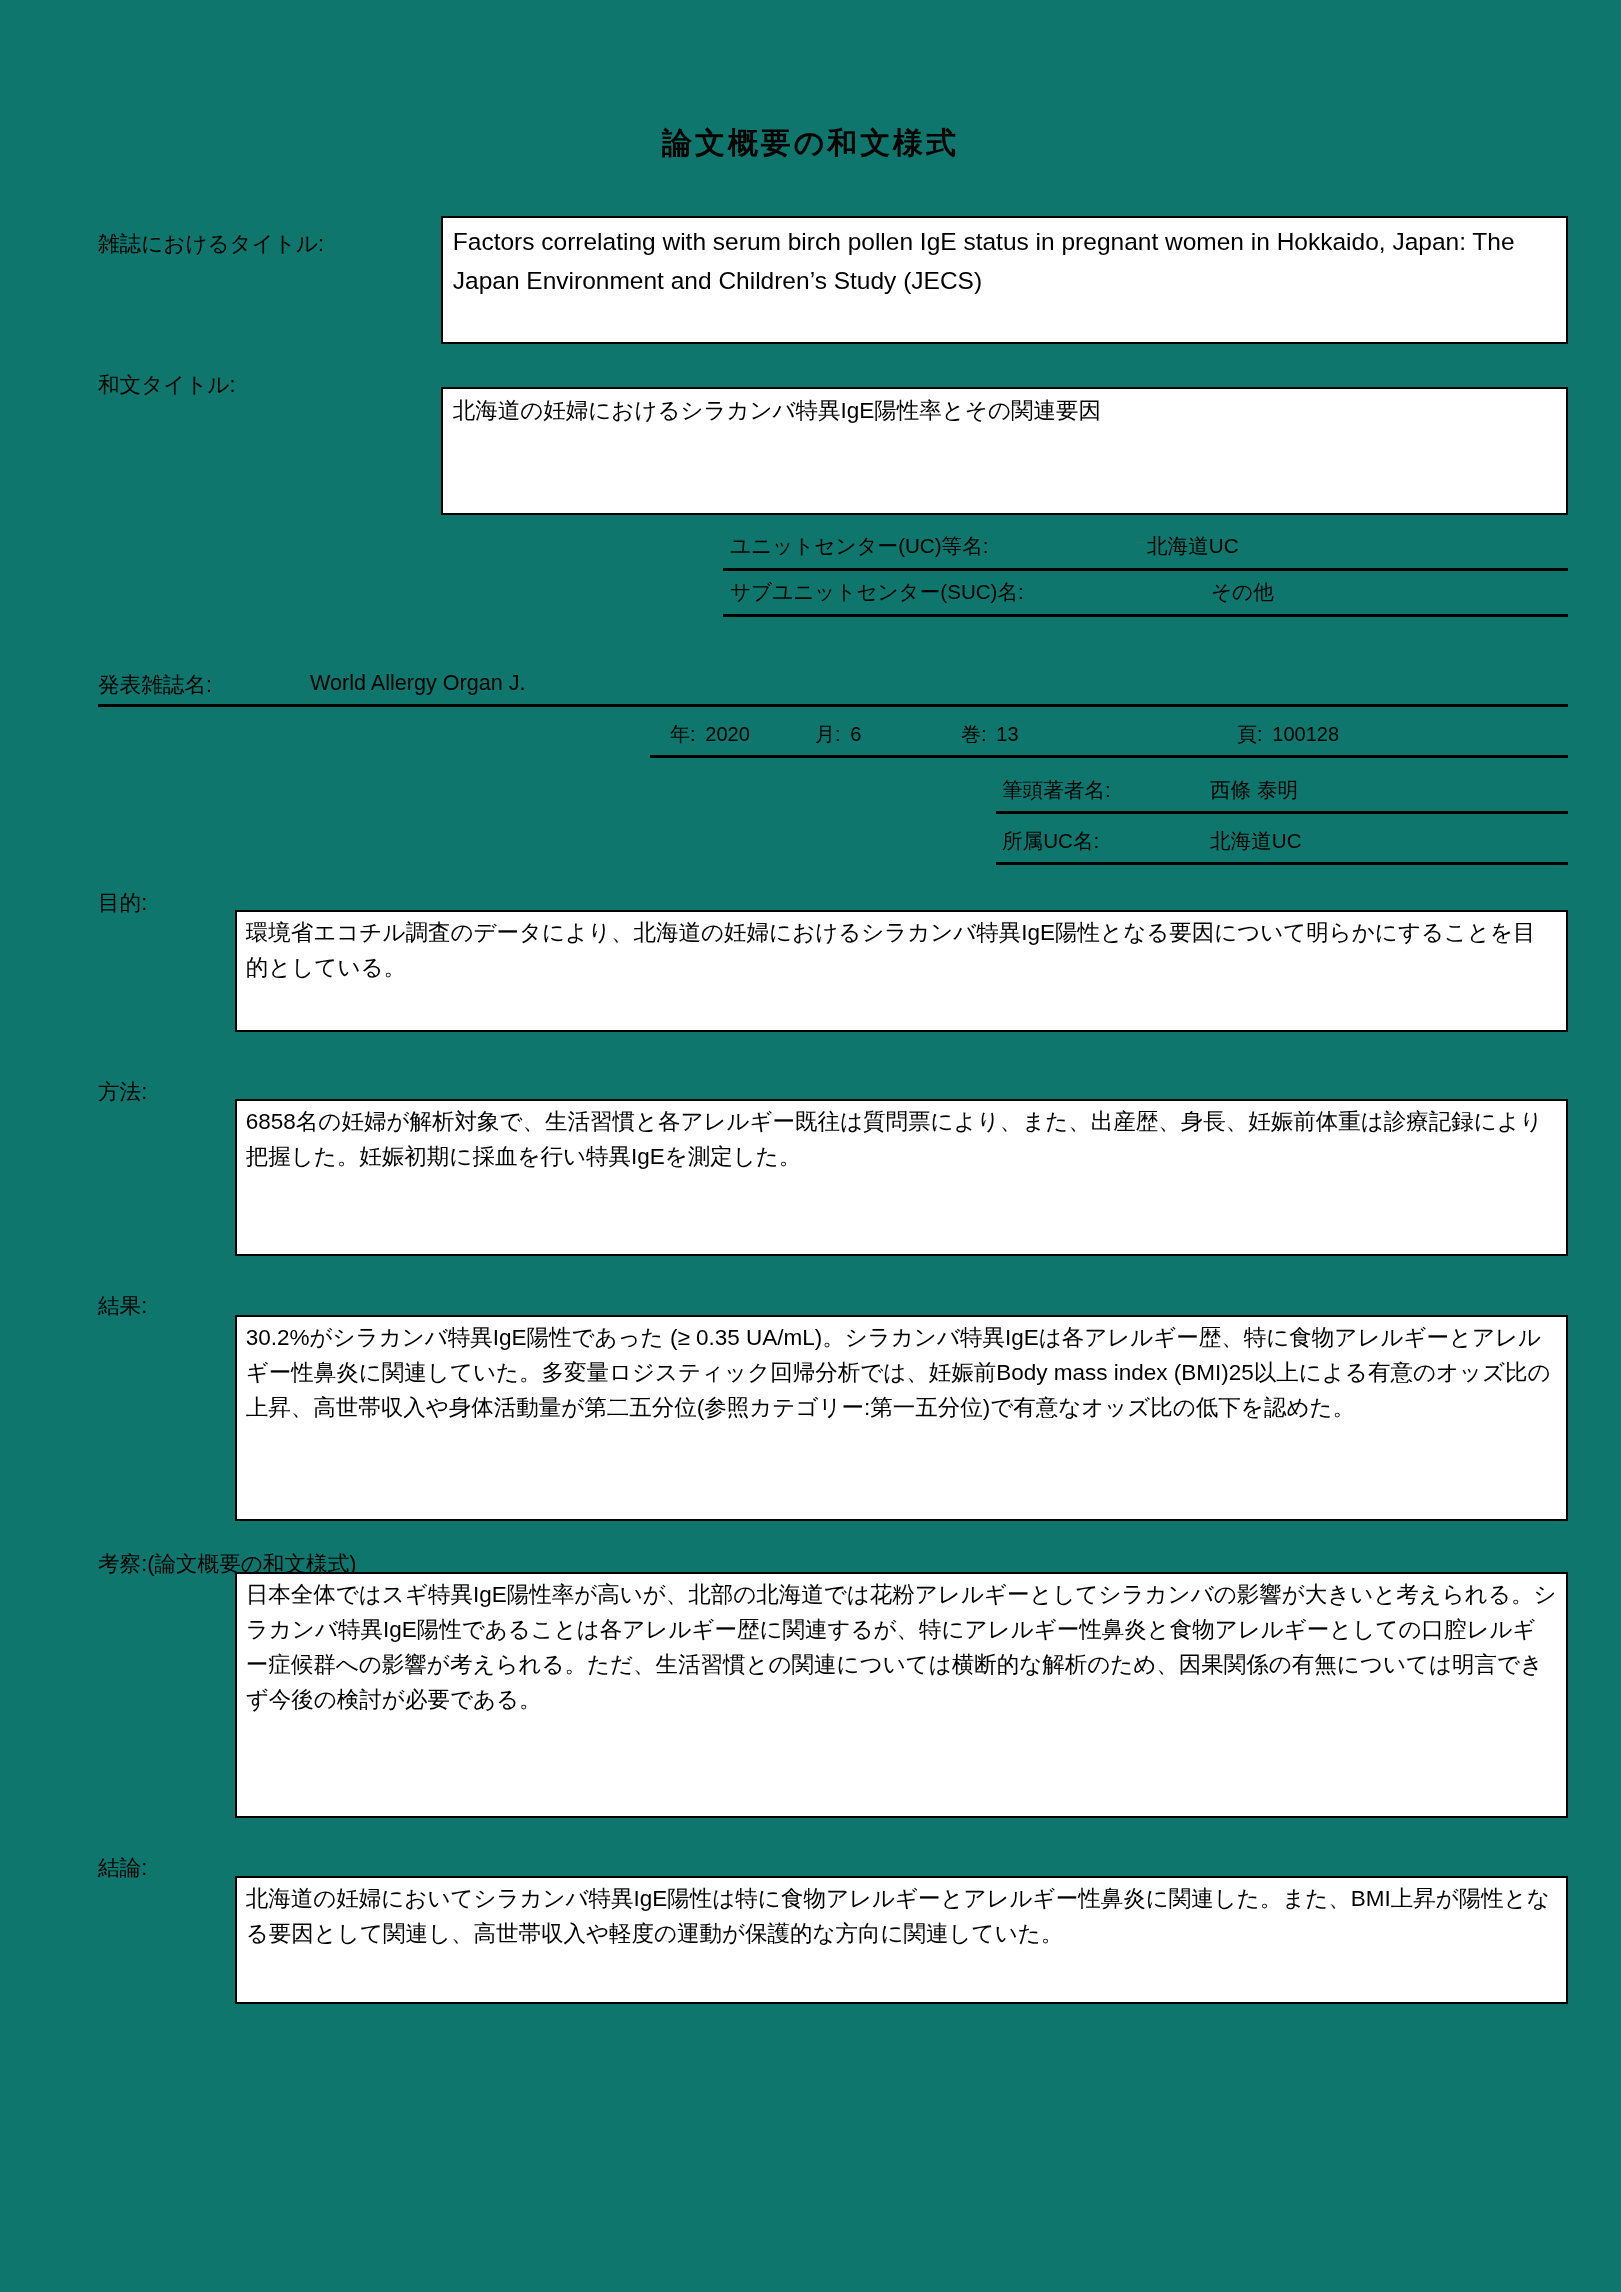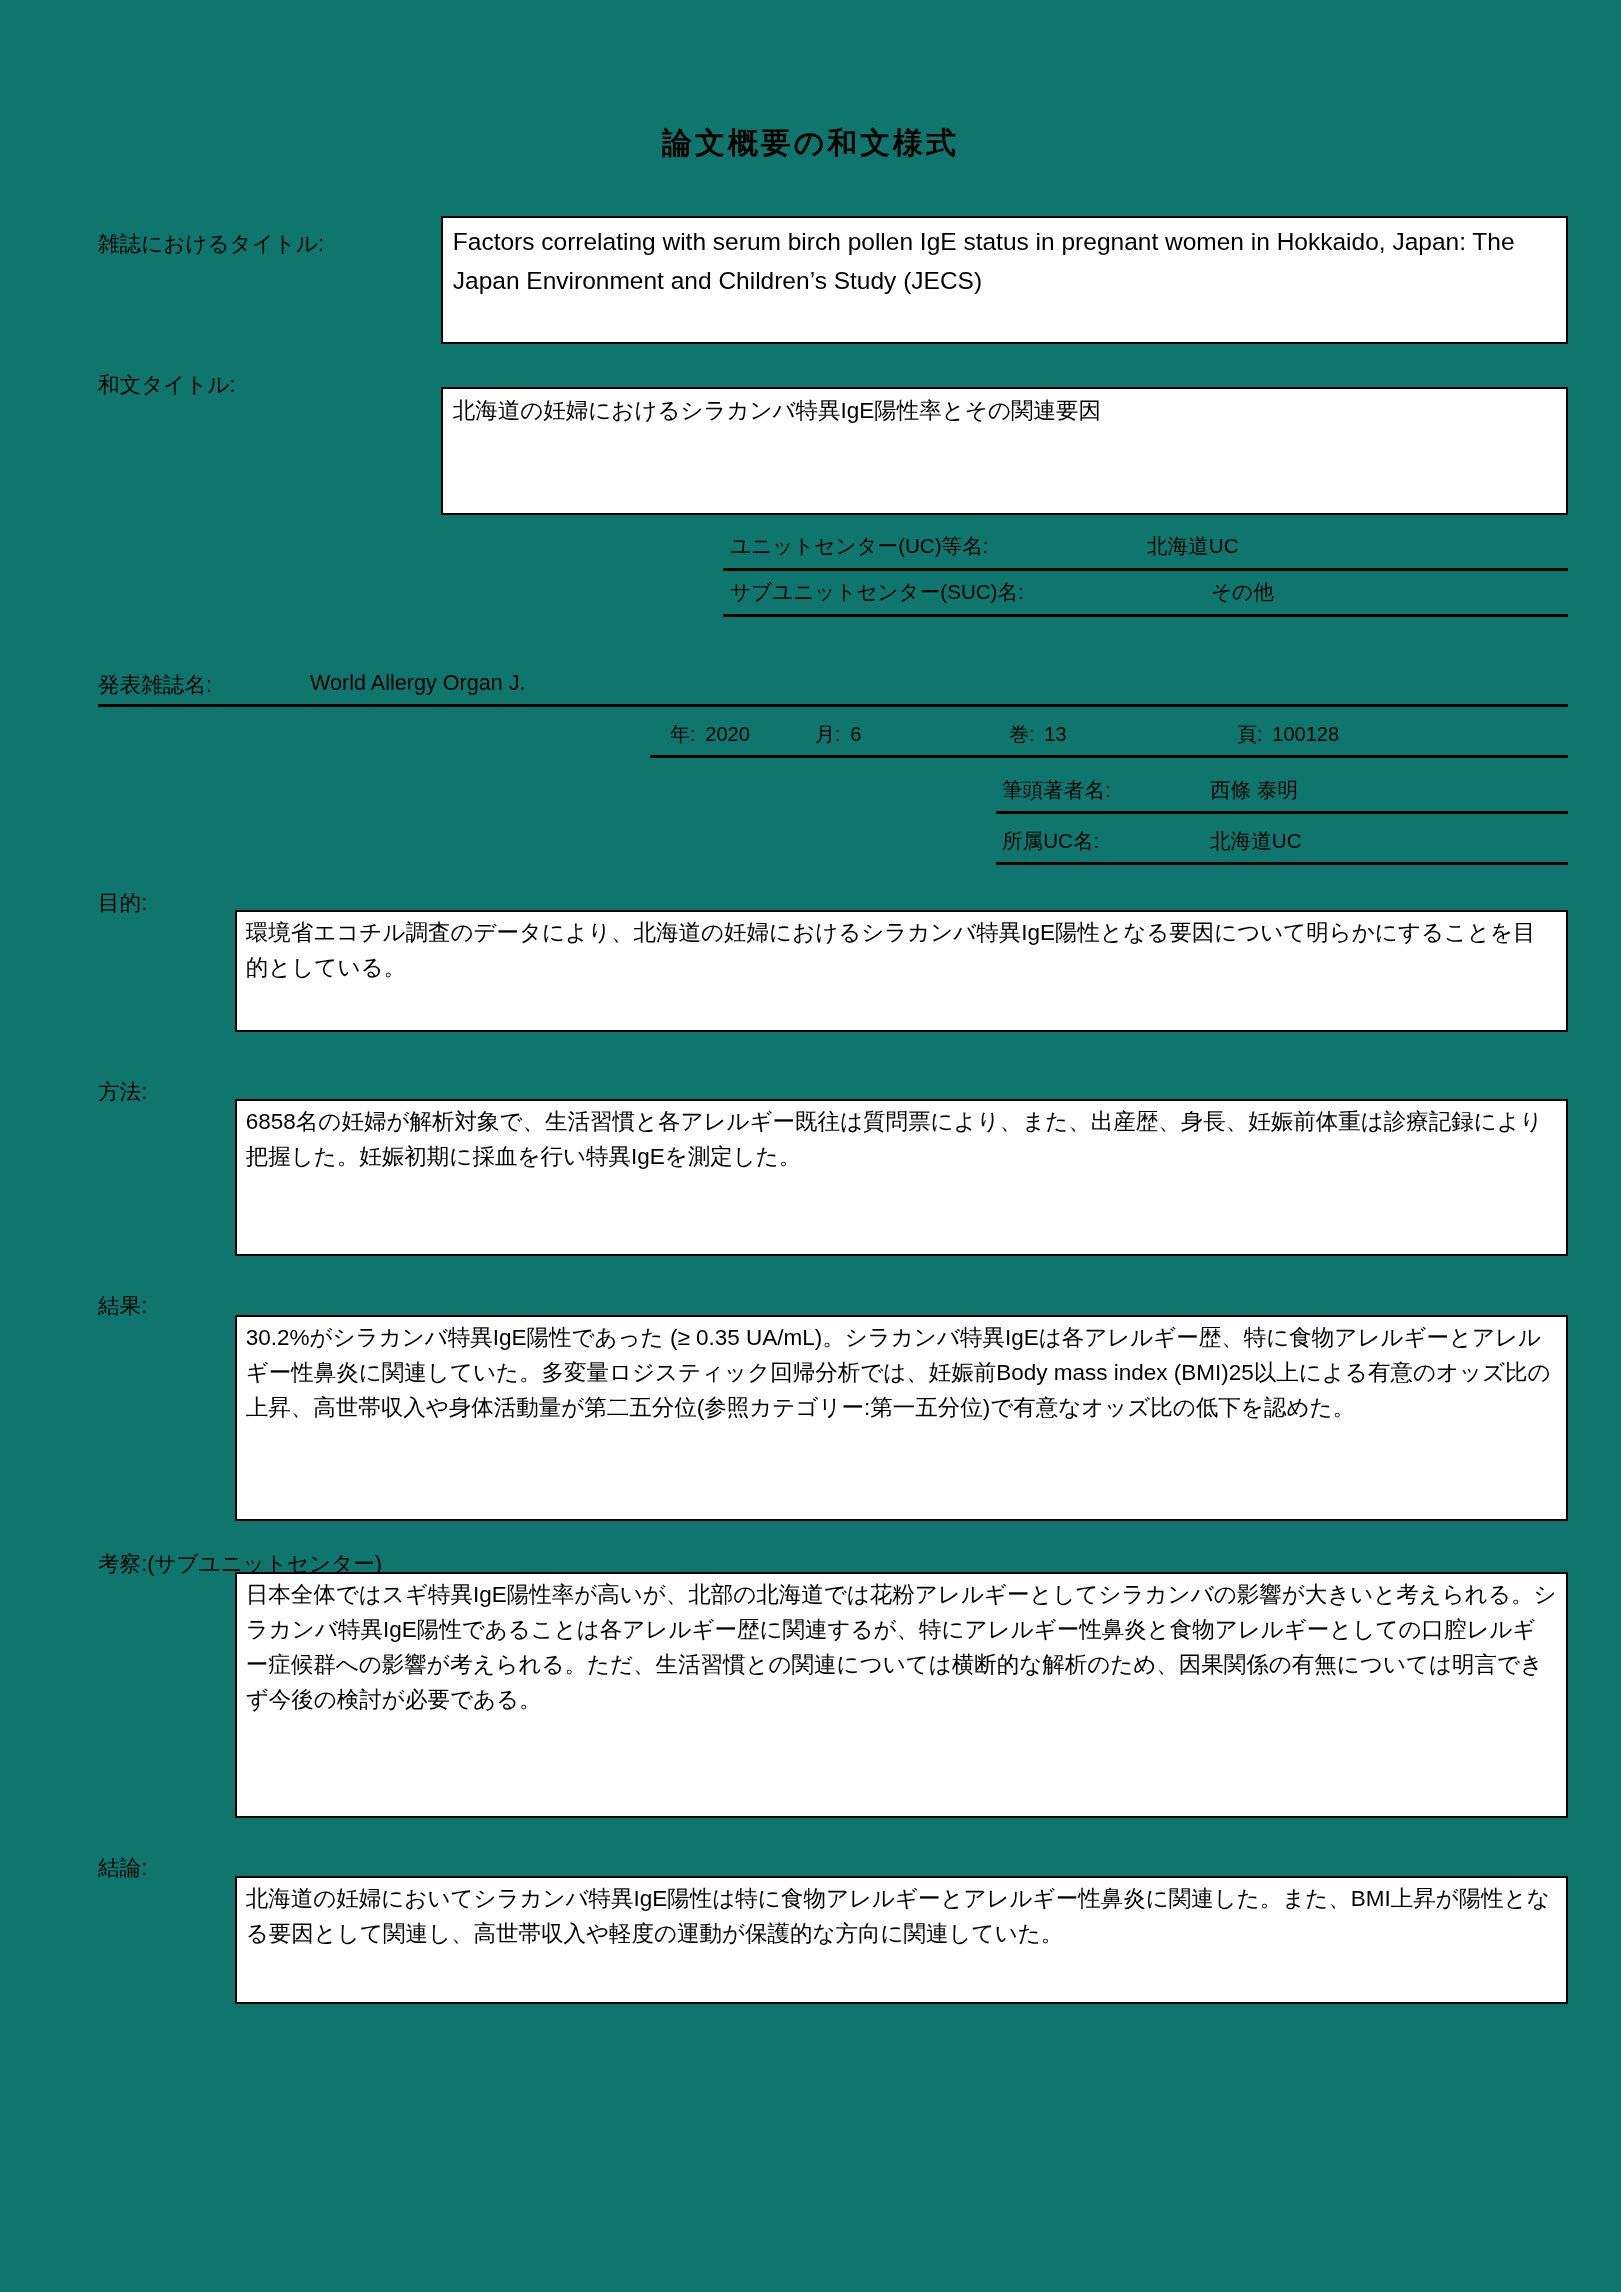--- a/index.html
+++ b/index.html
@@ -50,21 +50,21 @@
   #suc-value { left:1211px; top:578px; }
   #suc-line  { left:723px;  top:614px; width:845px; }
 
   
   #jname-label { left:98px; top:670px; }
   #jname-value { left:310px; top:670px; font-size:21.6px; }
   #jname-line  { left:98px; top:704px; width:1470px; }
 
   #year-pair   { left:670px;  top:721px; }
   #month-pair  { left:815px;  top:721px; }
-  #vol-pair    { left:961px;  top:721px;margin-left:48px; }
+  #vol-pair    { left:961px;  top:721px; }
   #pagep-pair  { left:1237px; top:721px; }
   #year-line   { left:650px;  top:755px; width:918px; }
 
   #author-label { left:1002px; top:776px; }
   #author-value { left:1210px; top:776px; }
   #author-line  { left:996px; top:811px; width:572px; }
   #affil-label  { left:1002px; top:827px; }
   #affil-value  { left:1210px; top:827px; }
   #affil-line   { left:996px; top:862px; width:572px; }
 
@@ -143,21 +143,21 @@
   <div class="abs label" id="methods-label">方法:</div>
   <div class="box" id="methods-box">
     <div class="section-text">6858名の妊婦が解析対象で、生活習慣と各アレルギー既往は質問票により、また、出産歴、身長、妊娠前体重は診療記録により把握した。妊娠初期に採血を行い特異IgEを測定した。</div>
   </div>
 
   <div class="abs label" id="results-label">結果:</div>
   <div class="box" id="results-box">
     <div class="section-text">30.2%がシラカンバ特異IgE陽性であった (≥ 0.35 UA/mL)。シラカンバ特異IgEは各アレルギー歴、特に食物アレルギーとアレルギー性鼻炎に関連していた。多変量ロジスティック回帰分析では、妊娠前Body mass index (BMI)25以上による有意のオッズ比の上昇、高世帯収入や身体活動量が第二五分位(参照カテゴリー:第一五分位)で有意なオッズ比の低下を認めた。</div>
   </div>
 
-  <div class="abs label" id="discussion-label">考察:(サブユニットセンター)</div>
+  <div class="abs label" id="discussion-label">考察:(論文概要の和文様式)</div>
   <div class="box" id="discussion-box">
     <div class="section-text">日本全体ではスギ特異IgE陽性率が高いが、北部の北海道では花粉アレルギーとしてシラカンバの影響が大きいと考えられる。シラカンバ特異IgE陽性であることは各アレルギー歴に関連するが、特にアレルギー性鼻炎と食物アレルギーとしての口腔レルギー症候群への影響が考えられる。ただ、生活習慣との関連については横断的な解析のため、因果関係の有無については明言できず今後の検討が必要である。</div>
   </div>
 
   <div class="abs label" id="conclusion-label">結論:</div>
   <div class="box" id="conclusion-box">
     <div class="section-text">北海道の妊婦においてシラカンバ特異IgE陽性は特に食物アレルギーとアレルギー性鼻炎に関連した。また、BMI上昇が陽性となる要因として関連し、高世帯収入や軽度の運動が保護的な方向に関連していた。</div>
   </div>
 
 </div>

